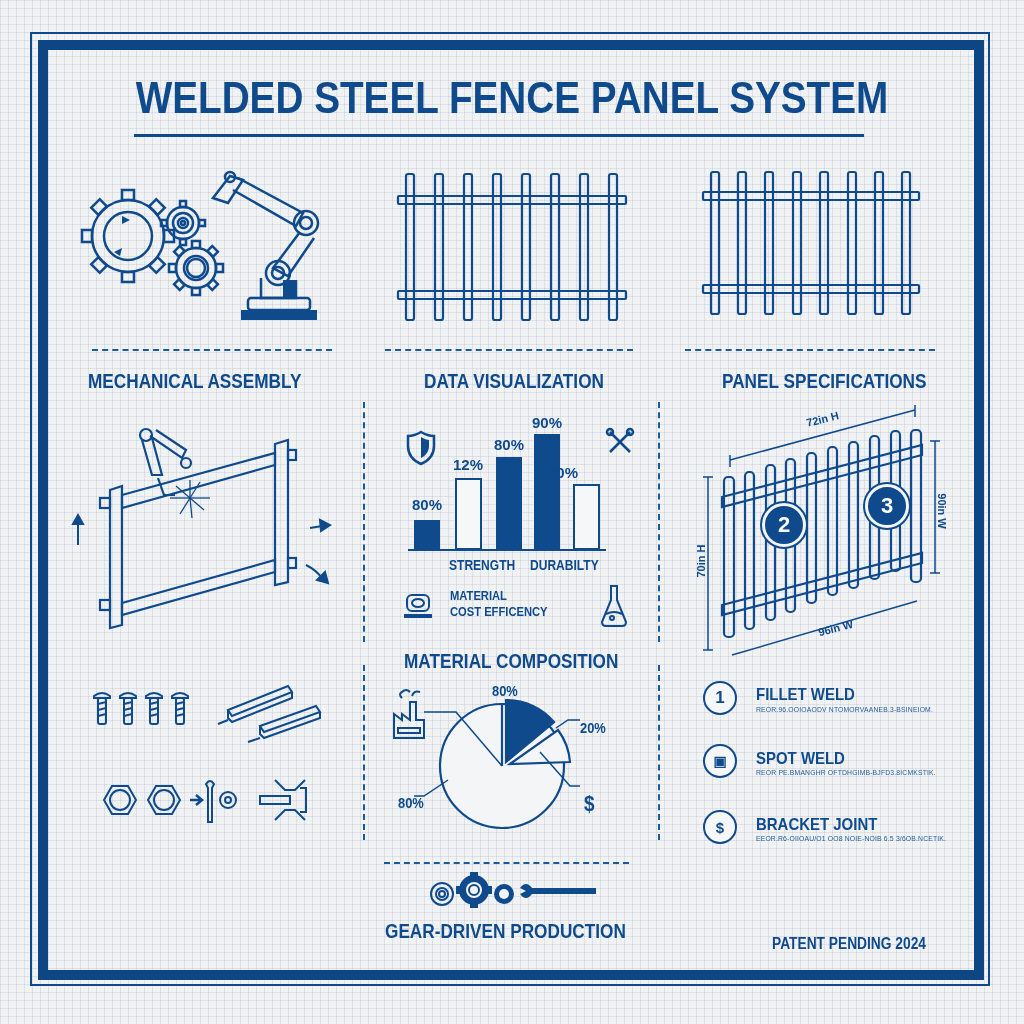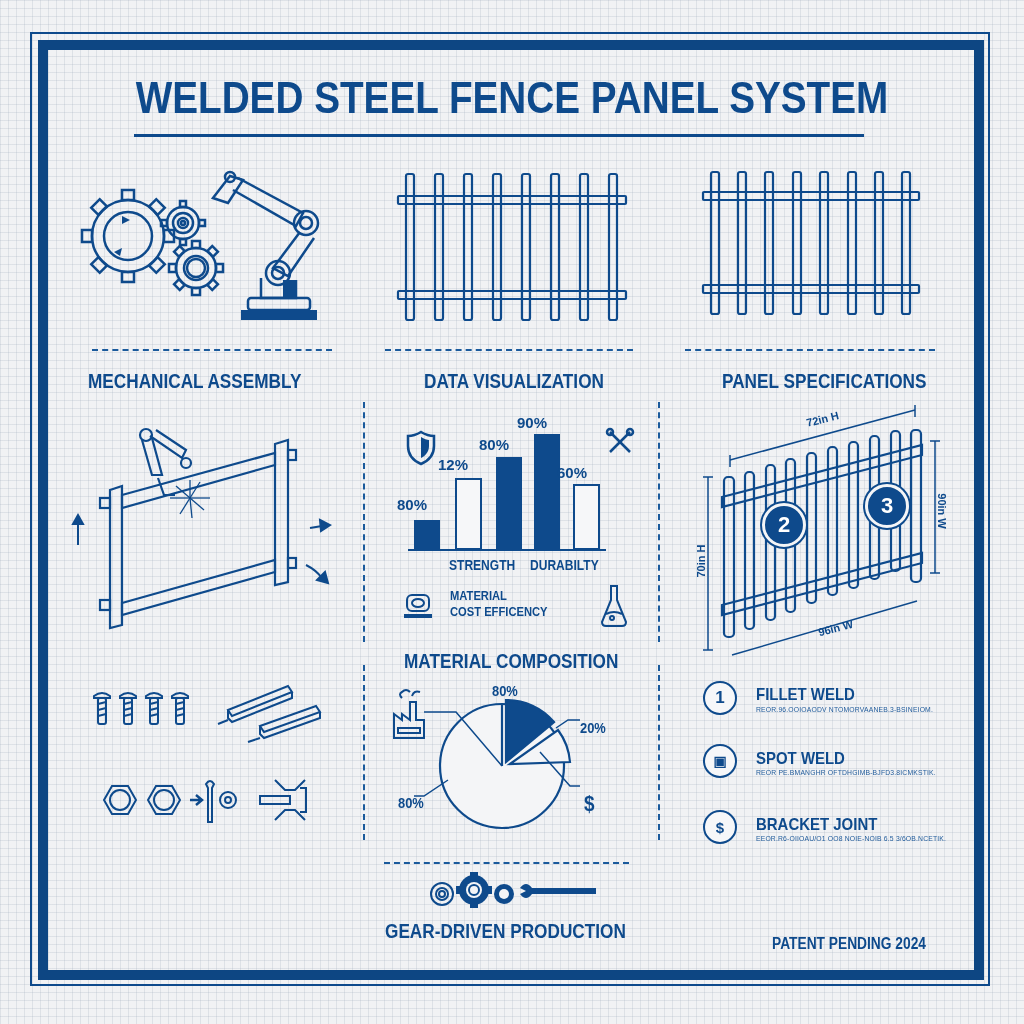--- a/index.html
+++ b/index.html
@@ -23,21 +23,21 @@
     transform: scaleX(0.86); transform-origin: center;
   }
   .title-rule { left: 134px; top: 134px; width: 730px; height: 3px; background: #0e4a8c; }
   .dash-h { height: 0; border-top: 2px dashed #1a5a9c; }
   .dash-v { width: 0; border-left: 2px dashed #1a5a9c; }
   .section-label {
     font-weight: bold; font-size: 20px; color: #0e4a8c;
     transform: scaleX(0.86); transform-origin: left center; white-space: nowrap;
   }
   .small-label { font-weight: bold; font-size: 15px; color: #0e4a8c; transform: scaleX(0.86); transform-origin: left center; white-space: nowrap; }
-  .bar-val { font-weight: bold; font-size: 15px; color: #0e4a8c; text-align: left; width: 60px; }
+  .bar-val { font-weight: bold; font-size: 15px; color: #0e4a8c; text-align: center; width: 60px; }
   .bar { position: absolute; border: 2px solid #0e4a8c; box-sizing: border-box; }
   .bar.filled { background: #0e4a8c; }
   .bar.hollow { background: #f6f7f9; }
   .weld-title { font-weight: bold; font-size: 17px; color: #0e4a8c; transform: scaleX(0.88); transform-origin: left center; white-space: nowrap; }
   .weld-desc { font-size: 8px; color: #1f5a9a; letter-spacing: 0.2px; white-space: nowrap; transform: scaleX(0.85); transform-origin: left center; }
   .weld-icon { width: 34px; height: 34px; border: 2px solid #0e4a8c; border-radius: 50%; box-sizing: border-box; display: flex; align-items: center; justify-content: center; font-weight: bold; color: #0e4a8c; font-size: 17px; background: #f6f7f9; }
   svg { position: absolute; overflow: visible; }
   .badge { width: 38px; height: 38px; border-radius: 50%; background: #0e4a8c; border: 3px solid #f4f5f7; box-shadow: 0 0 0 2px #0e4a8c; color: #fff; font-weight: bold; font-size: 22px; display: flex; align-items: center; justify-content: center; }
   .dim-text { font-size: 11px; color: #0e4a8c; white-space: nowrap; font-weight: bold; }
 </style>
@@ -214,21 +214,21 @@
 
   <div class="abs bar-val" style="left:438px;top:456px;">12%</div>
   <div class="bar hollow" style="left:455px;top:478px;width:27px;height:72px;"></div>
 
   <div class="abs bar-val" style="left:479px;top:436px;">80%</div>
   <div class="bar filled" style="left:496px;top:457px;width:26px;height:93px;"></div>
 
   <div class="abs bar-val" style="left:517px;top:414px;">90%</div>
   <div class="bar filled" style="left:534px;top:434px;width:26px;height:116px;"></div>
 
-  <div class="abs bar-val" style="left:557px;top:464px;">60%</div>
+  <div class="abs bar-val" style="left:533px;top:464px;">60%</div>
   <div class="bar hollow" style="left:573px;top:484px;width:27px;height:66px;"></div>
 
   <div class="abs" style="left:408px;top:549px;width:198px;height:2px;background:#0e4a8c;"></div>
 
   <div class="abs small-label" style="left:449px;top:557px;font-size:14px;">STRENGTH</div>
   <div class="abs small-label" style="left:530px;top:557px;font-size:14px;">DURABILTY</div>
 </div>
 
 <svg style="left:404px;top:592px;" width="30" height="28" viewBox="0 0 30 28">
   <g fill="none" stroke="#0e4a8c" stroke-width="2">

